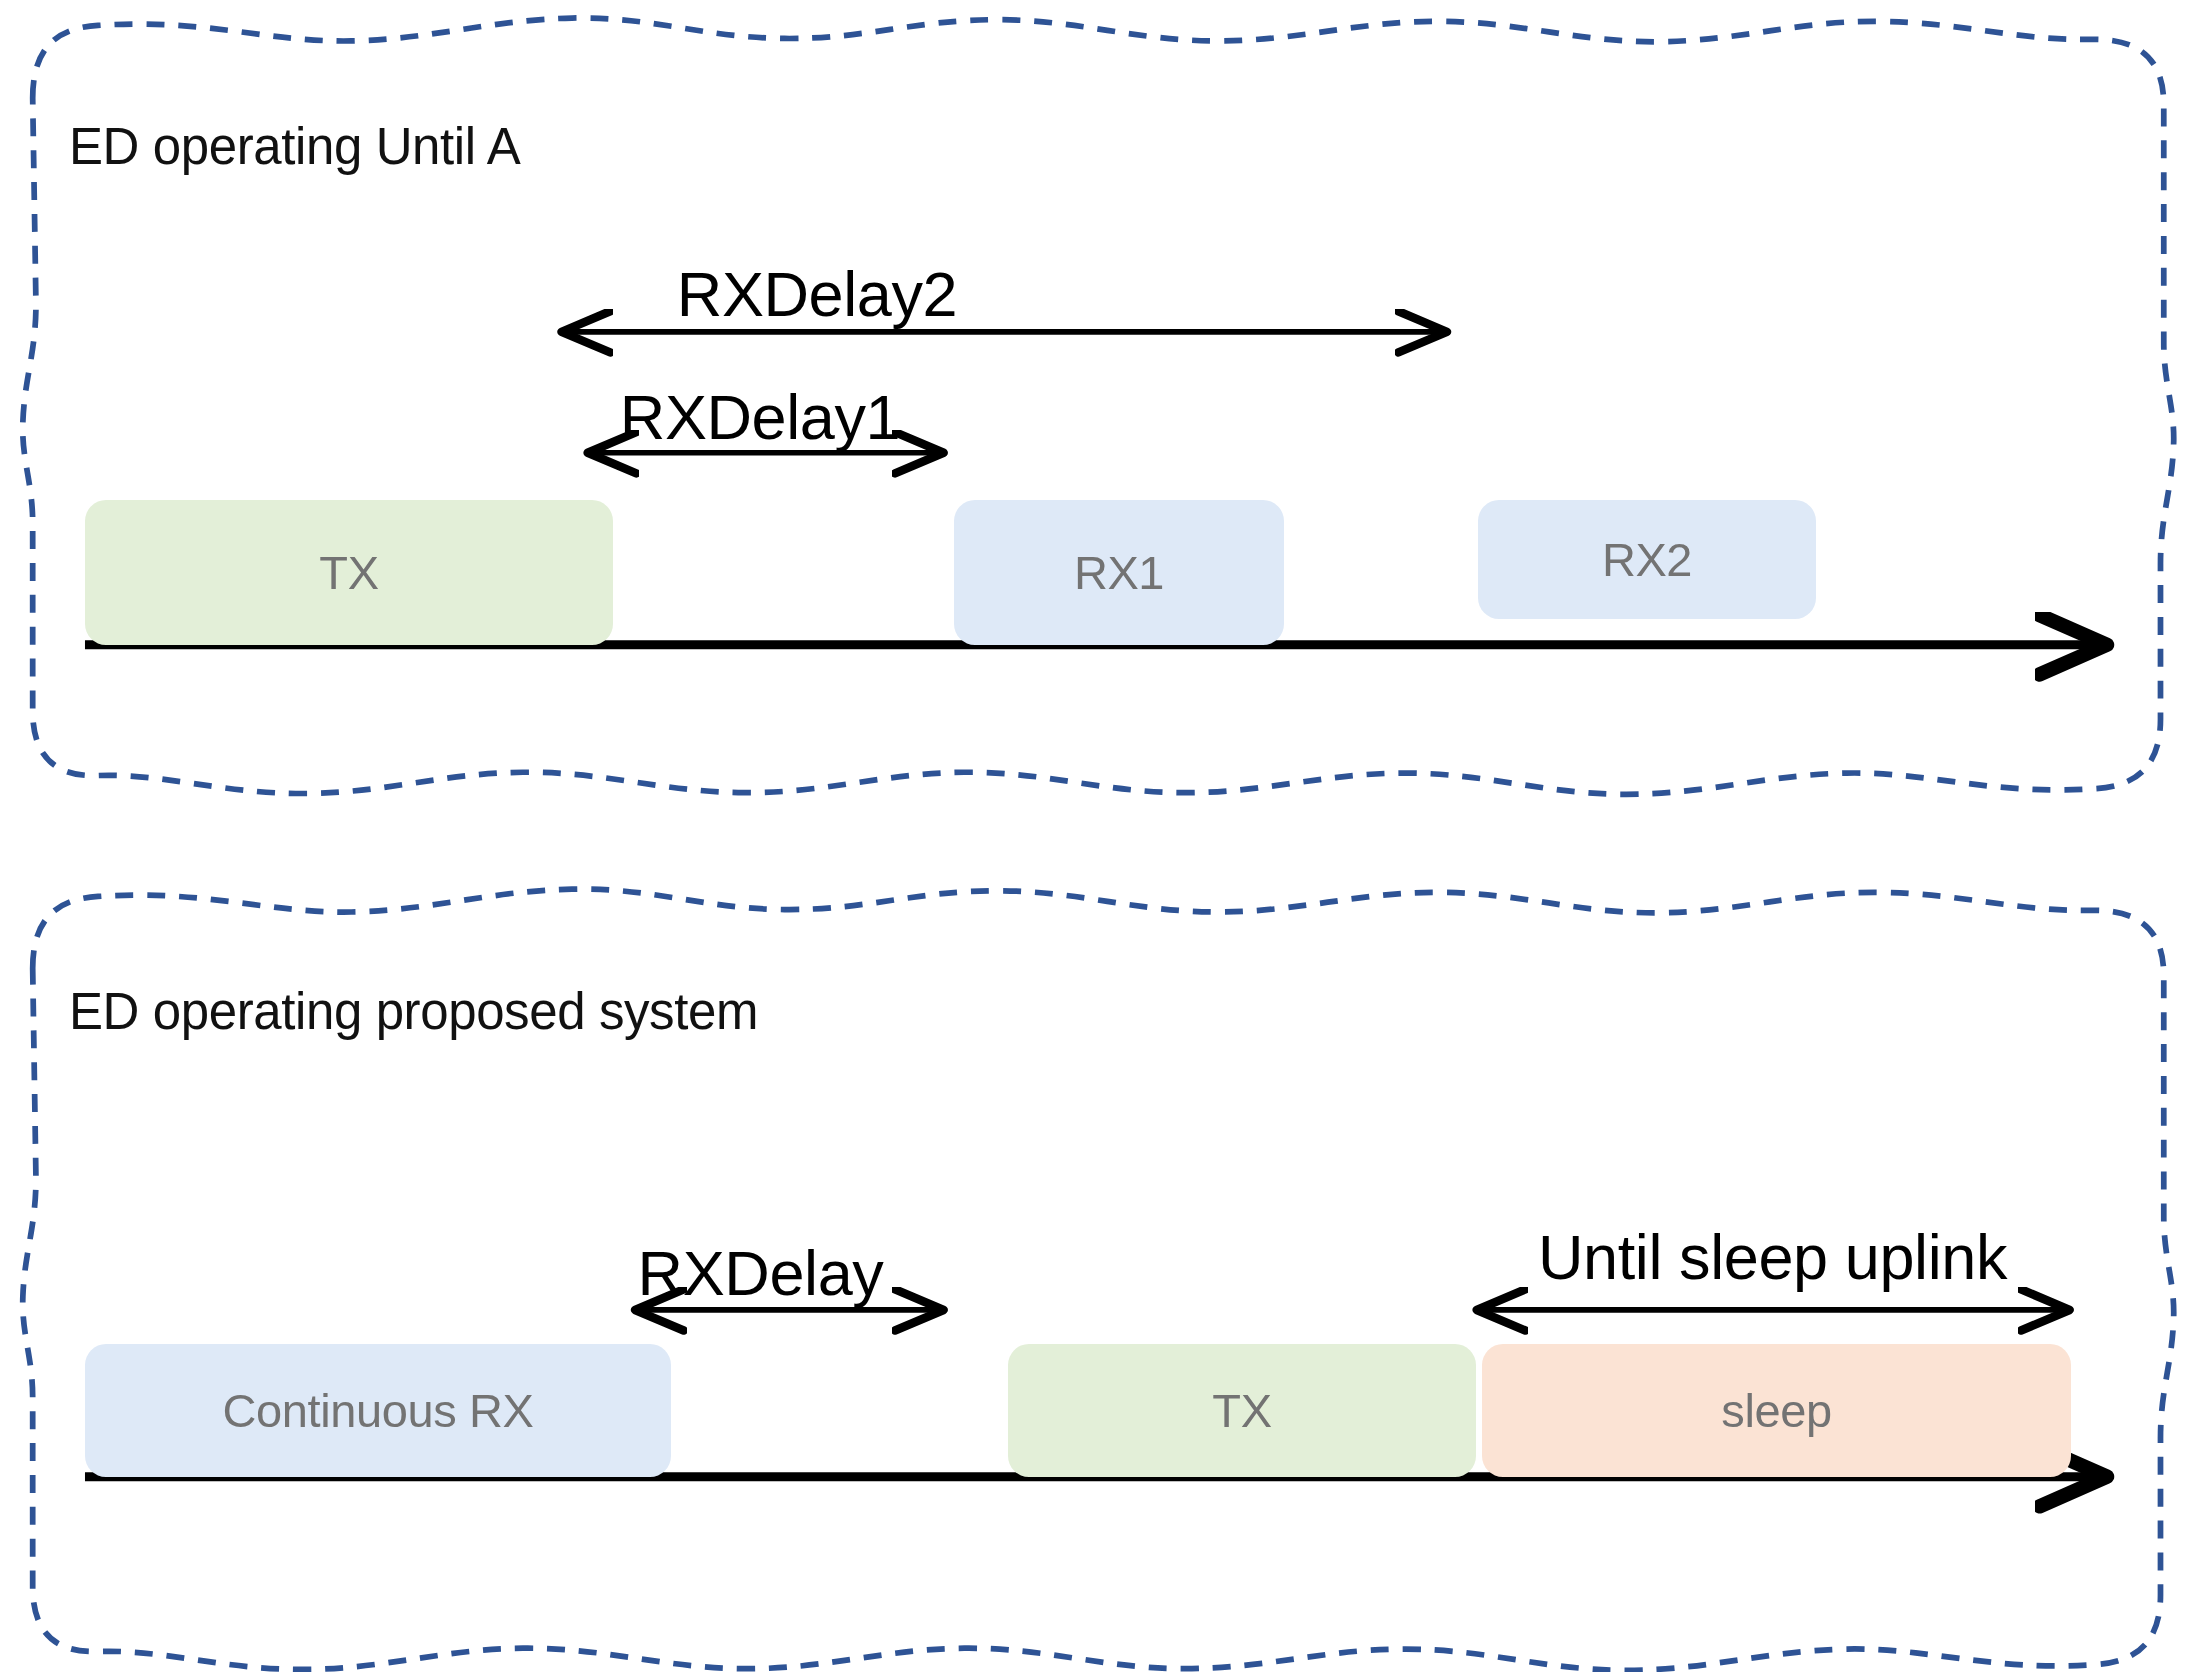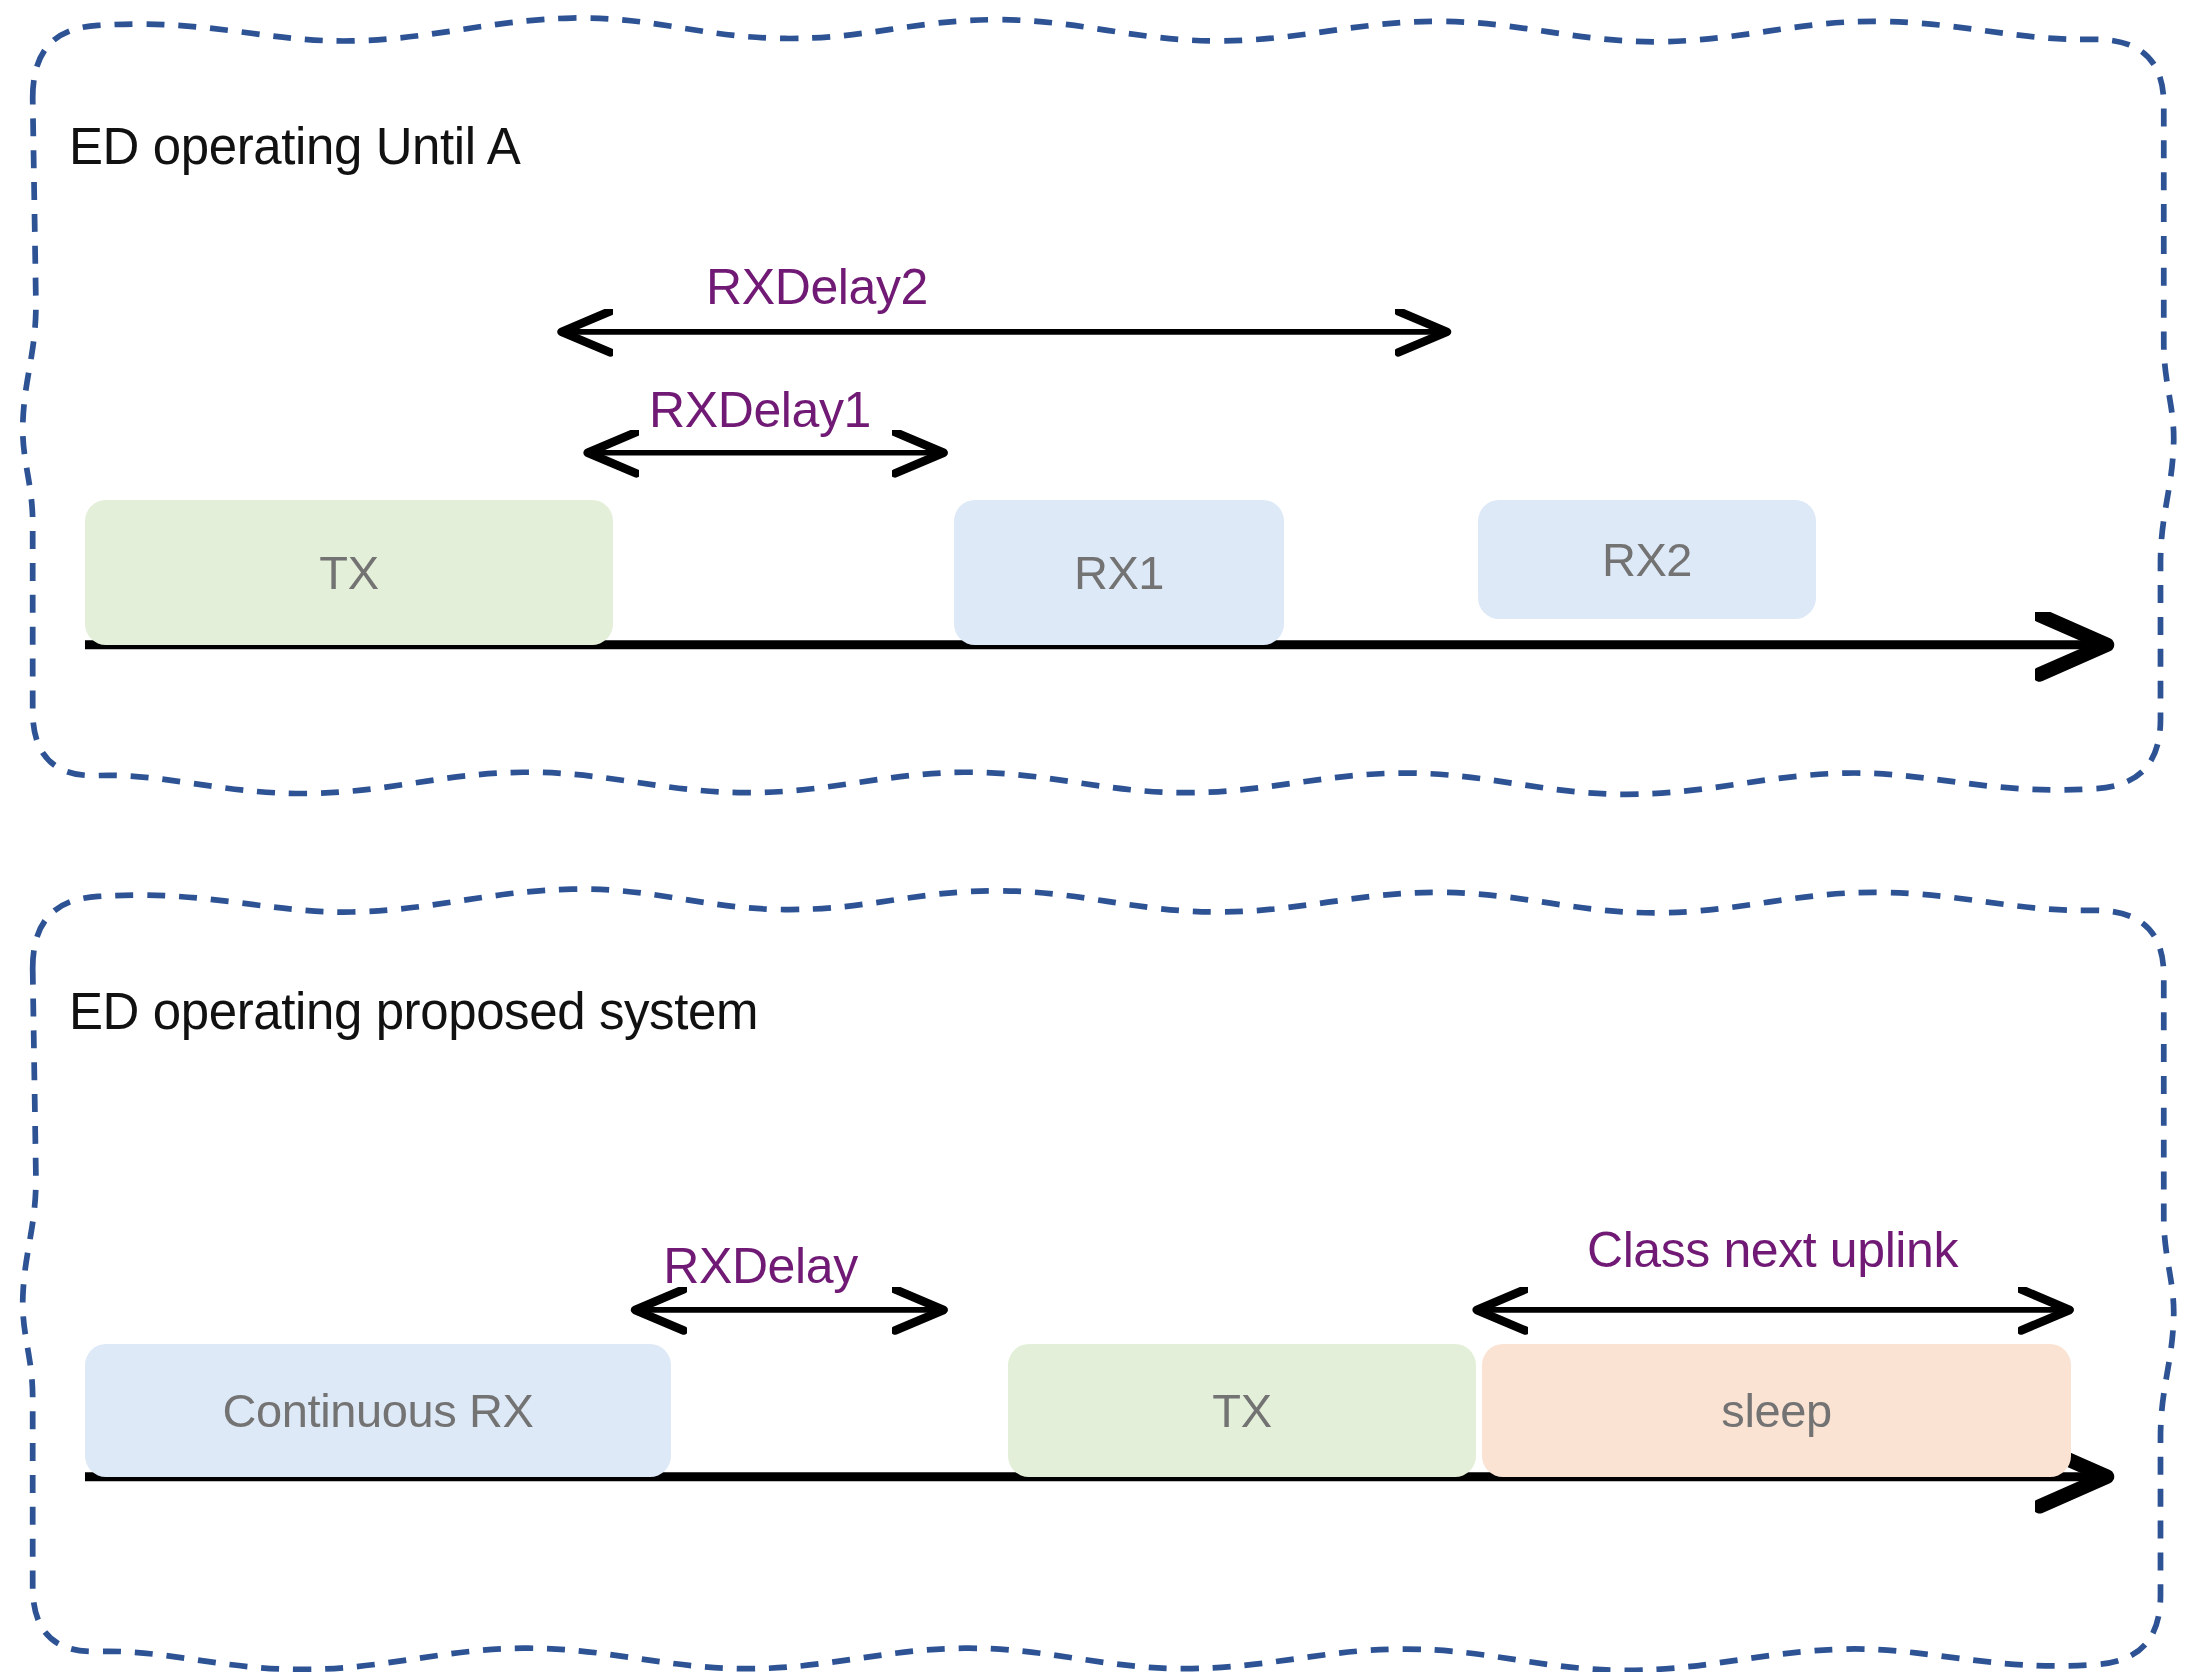--- a/index.html
+++ b/index.html
@@ -41,22 +41,22 @@
     font-size: 47px;
     color: #737373;
     white-space: nowrap;
     letter-spacing: -0.4px;
   }
   .slot.green  { background: #E3EFD8; }
   .slot.blue   { background: #DEE9F7; }
   .slot.peach  { background: #FBE3D4; }
   .dim-label {
     position: absolute;
-    font-size: 50px;
-    color: #701a75;
+    font-size: 63px;
+    color: #000000;
     white-space: nowrap;
     text-align: center;
     letter-spacing: -0.4px;
   }
 </style>
 </head>
 <body>
 
 <div id="stage">
 
@@ -176,21 +176,21 @@
       <span>RX2</span>
     </div>
   </div>
 
   <div>
 
     <div class="panel-title" style="left:69px; top:986px;">ED operating proposed system</div>
 
     <div class="dim-label" style="left:760px; top:1237px; width:425px; margin-left:-212px;">RXDelay</div>
 
-    <div class="dim-label" style="left:1773px; top:1221px; width:735px; margin-left:-368px;">Class next uplink</div>
+    <div class="dim-label" style="left:1773px; top:1221px; width:735px; margin-left:-368px;">Until sleep uplink</div>
 
     <div class="slot blue" style="left:85px; top:1344px; width:586px; height:133px;">
       <span>Continuous RX</span>
     </div>
 
     <div class="slot green" style="left:1008px; top:1344px; width:468px; height:133px;">
       <span>TX</span>
     </div>
 
     <div class="slot peach" style="left:1482px; top:1344px; width:589px; height:133px;">

